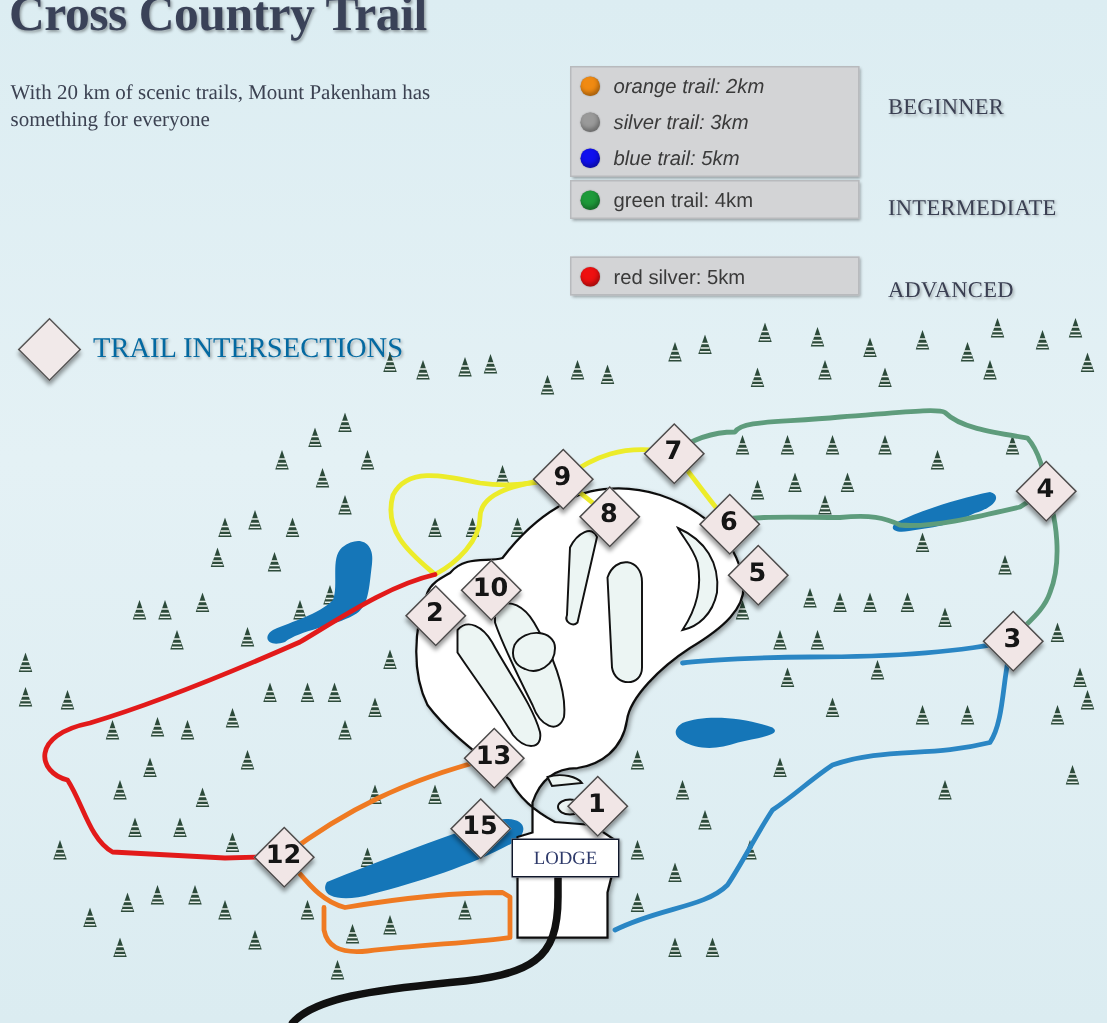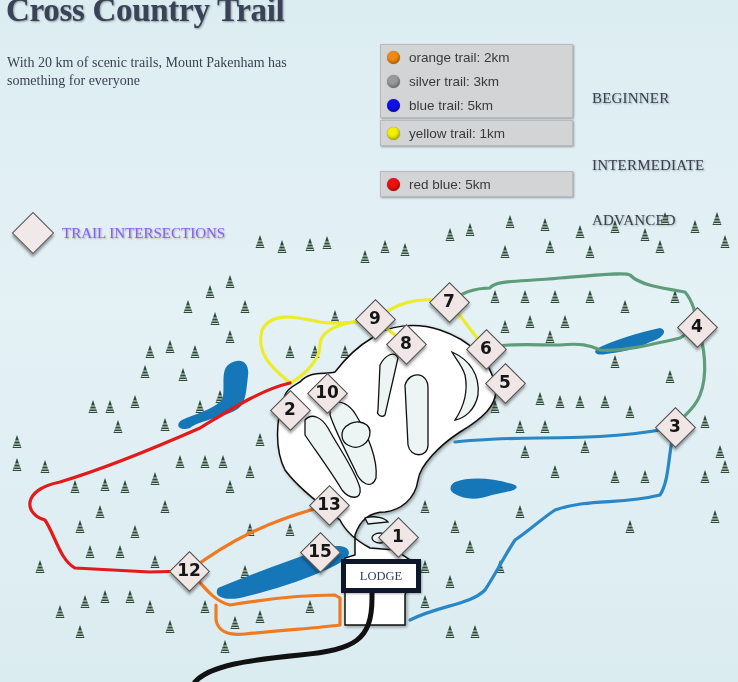--- a/index.html
+++ b/index.html
@@ -27,82 +27,82 @@
     height: 24px; display: flex; align-items: center; padding-left: 6px;
     font-size: 13.5px; color: #3a3a3a; cursor: pointer;
   }
   .dot {
     width: 13px; height: 13px; border-radius: 50%; margin-right: 9px;
     box-shadow: inset -1px -2px 3px rgba(0,0,0,0.3), 0 0 1px rgba(0,0,0,0.4);
   }
   .level {
     position: absolute; left: 592px;
     font-family: "Liberation Serif", serif; font-size: 15px; color: #3a3f52;
-    text-shadow: 1px 1px 2px rgba(0,0,0,0.3); letter-spacing: 0.2px; margin-top: 26px;
+    text-shadow: 1px 1px 2px rgba(0,0,0,0.3); letter-spacing: 0.2px;
   }
   .intersect-legend {
     position: absolute; left: 12px; top: 218px; display: flex; align-items: center;
   }
   .big-diamond {
     width: 28px; height: 28px; transform: rotate(45deg); margin: 0 14px 0 6px;
     background: #f1e9e9; border: 1px solid #555;
     box-shadow: 2px 2px 3px rgba(0,0,0,0.4);
   }
   .intersect-label {
-    font-family: "Liberation Serif", serif; font-size: 15px; color: #8b5cf6;
+    font-family: "Liberation Serif", serif; font-size: 19px; color: #0369a1;
     text-shadow: 1px 1px 2px rgba(0,0,0,0.3);
   }
   svg.map { position: absolute; left: 0; top: 0; }
   .node { position: absolute; width: 0; height: 0; cursor: pointer; }
   .node .dia {
     position: absolute; left: -14px; top: -14px; width: 27px; height: 27px;
     background: #f1e6e6; border: 1px solid #4a4a4a; transform: rotate(45deg);
     box-shadow: 2px 2px 3px rgba(0,0,0,0.4);
   }
   .node .num {
     position: absolute; left: -20px; top: -11px; width: 40px; text-align: center;
     font-family: "DejaVu Sans", sans-serif; font-weight: bold; font-size: 17px; color: #151515;
   }
   .lodge {
     position: absolute; left: 341px; top: 559px; width: 70px; height: 24px;
-    background: #fff; border: 5px solid #0f172a; text-align: center;
+    background: #fff; border: 1px solid #0f172a; text-align: center;
     font-family: "Liberation Serif", serif; font-size: 12.5px; line-height: 24px; color: #2e3a6a;
     box-shadow: 1px 1px 2px rgba(0,0,0,0.3);
   }
 </style>
 </head>
 <body>
 
 <h1 class="title">Cross Country Trail</h1>
 <p class="subtitle">With 20 km of scenic trails, Mount Pakenham has something for everyone</p>
 
-<div class="legend-group" style="top:44px;">
+<div class="legend-group" style="top:44px;font-style:italic;">
   <div class="legend-item">
     <span class="dot" style="background:#f08a12"></span>
     <span>orange trail: 2km</span>
   </div>
   <div class="legend-item">
     <span class="dot" style="background:#9a9a9a"></span>
     <span>silver trail: 3km</span>
   </div>
   <div class="legend-item">
     <span class="dot" style="background:#1010ee"></span>
     <span>blue trail: 5km</span>
   </div>
 </div>
 <div class="legend-group" style="top:120px;">
   <div class="legend-item">
-    <span class="dot" style="background:#f2f200"></span>
-    <span>yellow trail: 1km</span>
+    <span class="dot" style="background:#1e9a3a"></span>
+    <span>green trail: 4km</span>
   </div>
 </div>
 <div class="legend-group" style="top:171px;">
   <div class="legend-item">
     <span class="dot" style="background:#ee1010"></span>
-    <span>red blue: 5km</span>
+    <span>red silver: 5km</span>
   </div>
 </div>
 
 <div class="level" style="top:64px;">BEGINNER</div>
 <div class="level" style="top:131px;">INTERMEDIATE</div>
 <div class="level" style="top:186px;">ADVANCED</div>
 
 <div class="intersect-legend">
   <div class="big-diamond"></div>
   <span class="intersect-label">TRAIL INTERSECTIONS</span>

